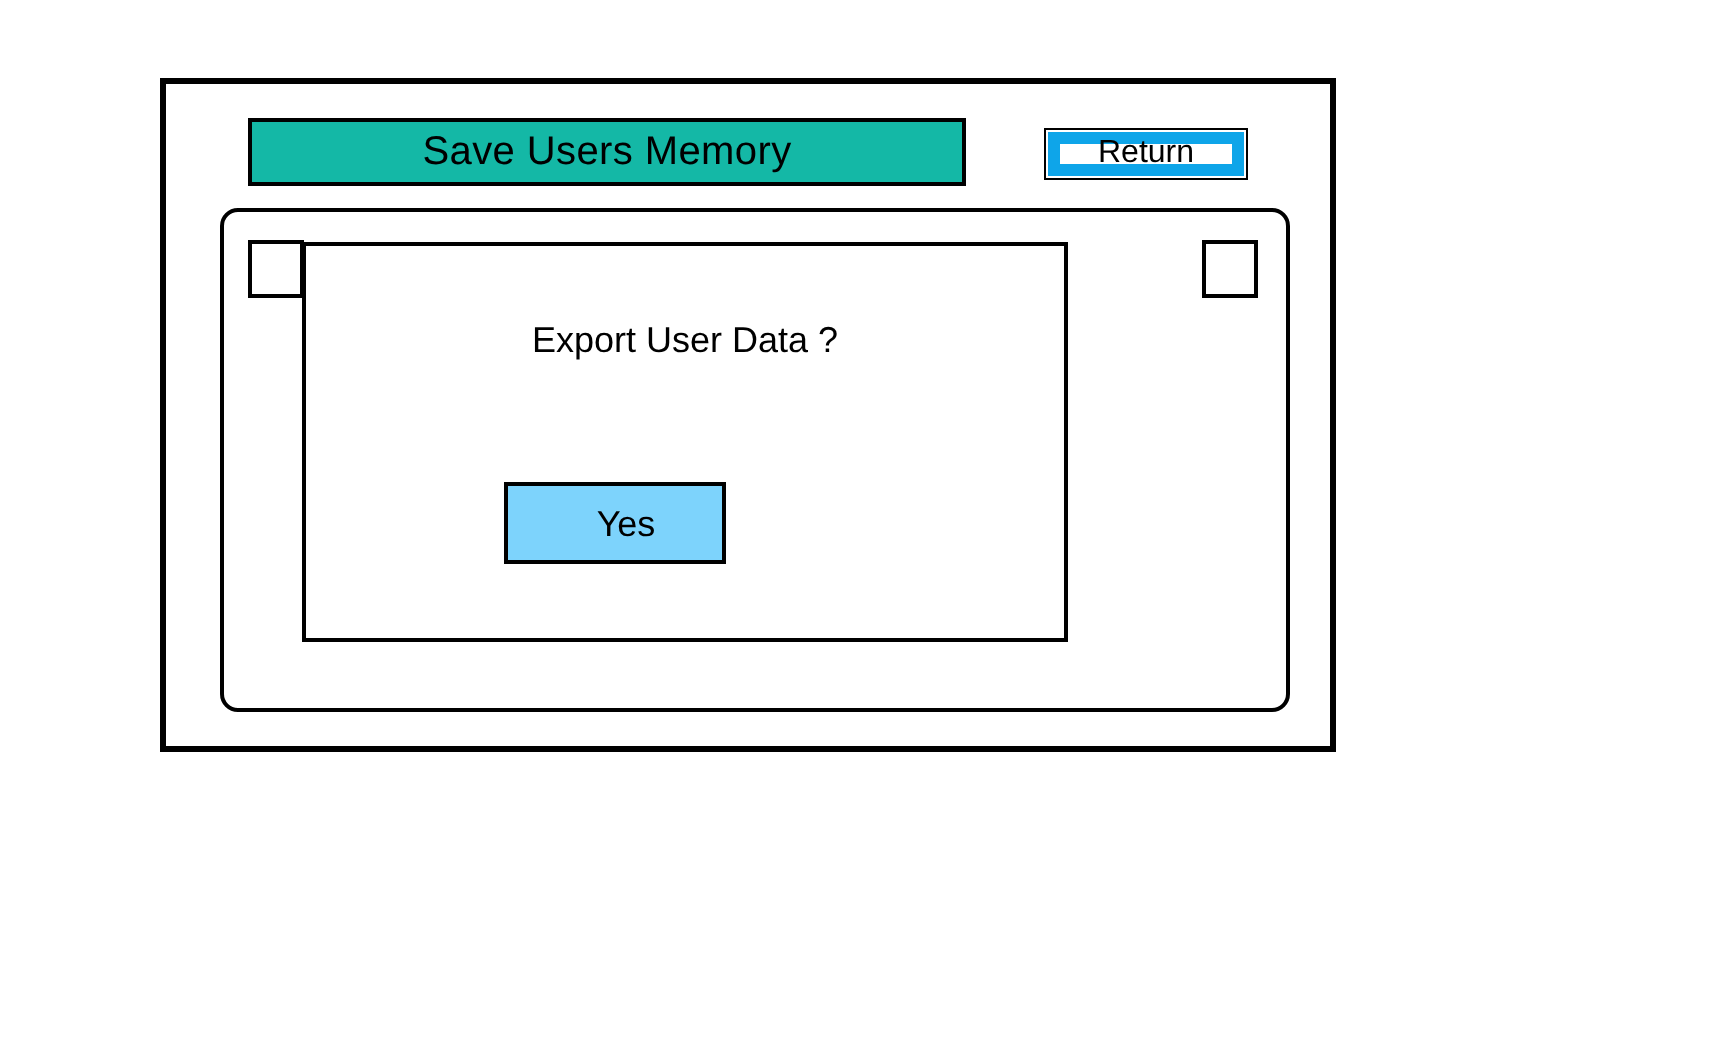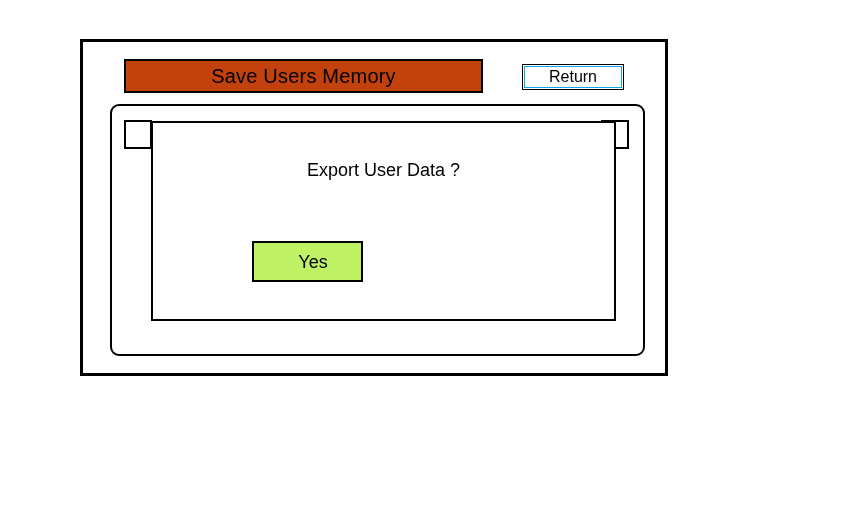--- a/index.html
+++ b/index.html
@@ -30,21 +30,21 @@
 
   
   .title-bar {
     position: absolute;
     left: 41px;          
     top: 17px;           
     width: 359px;        
     height: 34px;        
     border: 2px solid #000000;
     box-sizing: border-box;
-    background: #c2410c;
+    background: #14b8a6;
     display: flex;
     align-items: center;
     justify-content: center;
   }
   .title-bar .title-text {
     font-size: 20px;
     line-height: 1;
     letter-spacing: .2px;
     white-space: nowrap;
   }
@@ -56,21 +56,21 @@
     width: 102px;        
     height: 26px;        
     border: 1px solid #000000;
     box-sizing: border-box;
     background: #ffffff;
     padding: 1px;
   }
   .return-button .btn-inner {
     width: 100%;
     height: 100%;
-    border: 1px solid #0ea5e9;
+    border: 6px solid #0ea5e9;
     box-sizing: border-box;
     display: flex;
     align-items: center;
     justify-content: center;
   }
   .return-button .btn-label {
     font-size: 16px;
     line-height: 1;
     white-space: nowrap;
   }
@@ -99,21 +99,21 @@
     z-index: 2;
   }
   .tab-stub.left  { left: 41px;  top: 78px; }   
   .tab-stub.right { left: 518px; top: 78px; }   
 
   
   .dialog {
     position: absolute;
     left: 68px;          
     top: 79px;           
-    width: 465px;        
+    width: 383px;        
     height: 200px;       
     border: 2px solid #000000;
     box-sizing: border-box;
     background: #ffffff;
     z-index: 3;
   }
 
   .dialog-message {
     position: absolute;
     left: 0;
@@ -132,21 +132,21 @@
     width: 100%;
     height: 41px;
   }
 
   .dlg-btn {
     position: absolute;
     top: 0;
     height: 41px;        
     border: 2px solid #000000;
     box-sizing: border-box;
-    background: #bef264;
+    background: #7dd3fc;
     display: flex;
     align-items: center;
     justify-content: center;
     cursor: pointer;
     padding-left: 11px;
   }
   .dlg-btn .dlg-btn-label {
     font-size: 18px;
     line-height: 1;
     white-space: nowrap;

